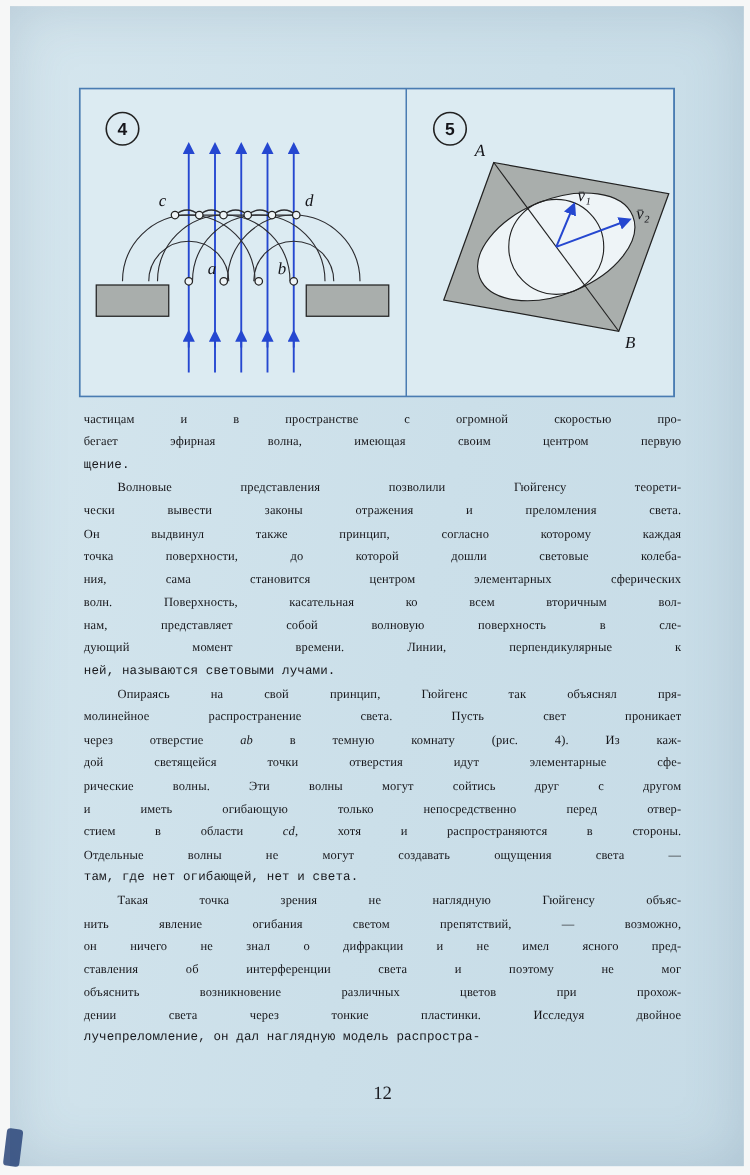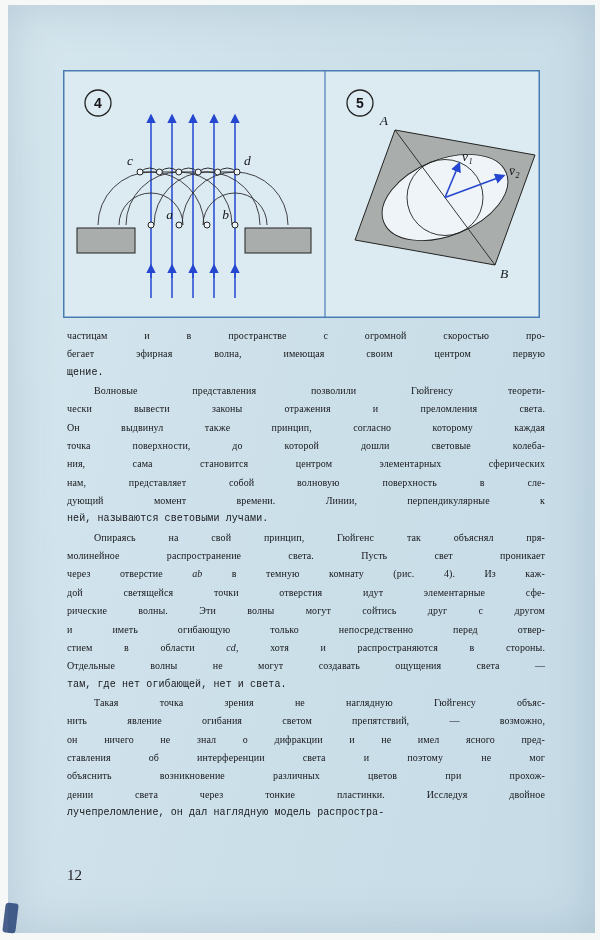--- a/index.html
+++ b/index.html
@@ -39,21 +39,21 @@
     white-space:nowrap;
     overflow:hidden;
   }
   .tline.pl { text-align-last:left;font-family:Liberation Mono, monospace; }
   .tline.first { text-indent:27px; }
   .tline i { font-style:italic;font-family:Liberation Serif, serif; }
   .page-number {
     position:absolute;
     left:59px; top:862px;
     width:478px;
-    text-align:left;
+    text-align:center;
     font-size:15px;
     color:#1a1a1f;
   }
   .ink-mark {
     position:absolute;
     left:-4px; top:898px;
     width:13px; height:30px;
     background:#2a4579;
     border-radius:3px;
     transform:rotate(7deg);
@@ -158,20 +158,21 @@
 
   <div class="body-text">
       <div class="tline">частицам и в пространстве с огромной скоростью про-</div>
       <div class="tline">бегает эфирная волна, имеющая своим центром первую</div>
       <div class="tline pl">щение.</div>
       <div class="tline first">Волновые представления позволили Гюйгенсу теорети-</div>
       <div class="tline">чески вывести законы отражения и преломления света.</div>
       <div class="tline">Он выдвинул также принцип, согласно которому каждая</div>
       <div class="tline">точка поверхности, до которой дошли световые колеба-</div>
       <div class="tline">ния, сама становится центром элементарных сферических</div>
+      <div class="tline">волн. Поверхность, касательная ко всем вторичным вол-</div>
       <div class="tline">нам, представляет собой волновую поверхность в сле-</div>
       <div class="tline">дующий момент времени. Линии, перпендикулярные к</div>
       <div class="tline pl">ней, называются световыми лучами.</div>
       <div class="tline first">Опираясь на свой принцип, Гюйгенс так объяснял пря-</div>
       <div class="tline">молинейное распространение света. Пусть свет проникает</div>
       <div class="tline">через отверстие <i>ab</i> в темную комнату (рис. 4). Из каж-</div>
       <div class="tline">дой светящейся точки отверстия идут элементарные сфе-</div>
       <div class="tline">рические волны. Эти волны могут сойтись друг с другом</div>
       <div class="tline">и иметь огибающую только непосредственно перед отвер-</div>
       <div class="tline">стием в области <i>cd</i>, хотя и распространяются в стороны.</div>

